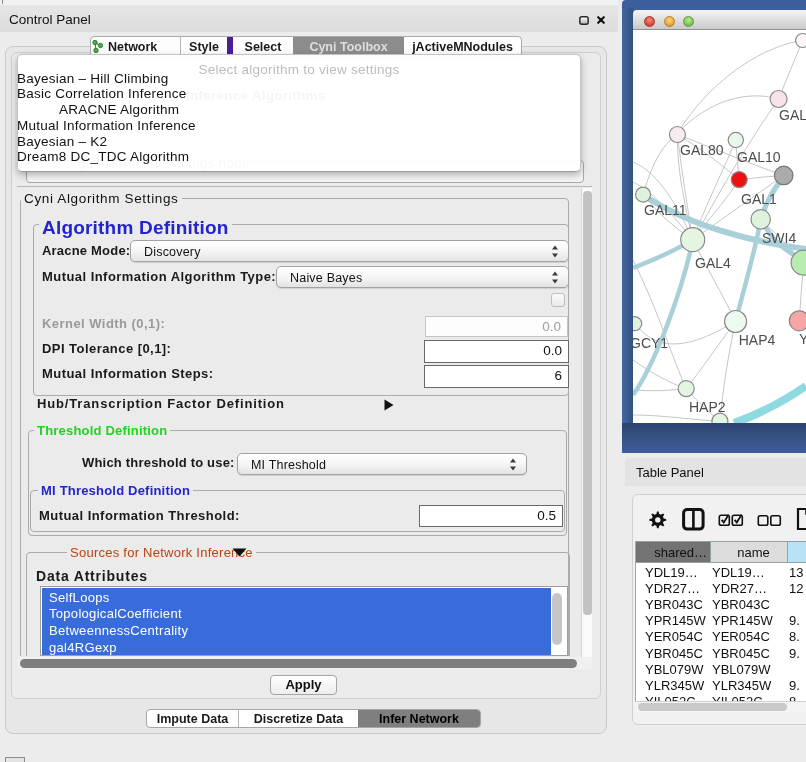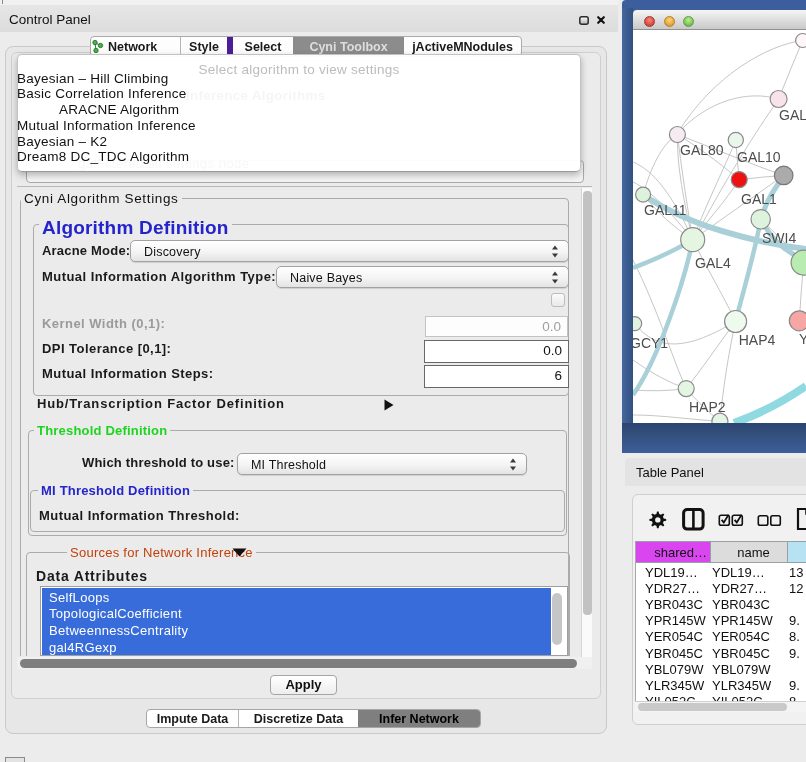--- a/index.html
+++ b/index.html
@@ -122,20 +122,21 @@
       <svg class="arr" width="8" height="13" viewBox="0 0 8 13">
           <path d="M4,0.5 L7,4.5 L1,4.5 Z" fill="#3a3a3a"></path>
           <path d="M4,12.5 L7,8.5 L1,8.5 Z" fill="#3a3a3a"></path>
         </svg>
     </div>
 
     <div class="groupbox" style="left:13px;top:302px;width:535px;height:42px;"></div>
     <div class="grouptitle" style="left:21px;top:295px;color:#2424cc;font-weight:bold;font-size:13px;letter-spacing:0.2px;">MI Threshold Definition</div>
 
     <div class="lbl" style="left:22px;top:320px;">Mutual Information Threshold:</div>
+    <div class="field" style="left:402px;top:317px;width:144px;height:22px;border:1.5px solid #686868;line-height:19px;">0.5</div>
 
     <div class="groupbox" style="left:9px;top:364px;width:544px;height:120px;"></div>
     <div class="grouptitle" style="left:22px;top:357px;color:#c2410c;font-size:13px;letter-spacing:0.25px;margin-left:28px;">Sources for Network Inference</div>
     <svg class="abs" style="left:215px;top:360px;" width="15" height="9" viewBox="0 0 15 9">
         <path d="M0.5,0.5 L14.5,0.5 L7.5,8.5 Z" fill="#111"></path>
       </svg>
 
     <div class="lbl" style="left:19px;top:380px;font-size:14px;letter-spacing:0.8px;">Data Attributes</div>
     <div class="abs" style="left:23px;top:398px;width:528px;height:70px;background:#fff;border:1px solid #9e9e9e;overflow:hidden;">
       <div style="position:absolute;left:1px;top:1px;width:509px;height:68px;background:#386cda;"></div>
@@ -281,21 +282,21 @@
         <rect x="40.3" y="2.8" width="9.5" height="9.5" rx="1.8" stroke-width="1.6"></rect>
         <rect x="52.8" y="2.8" width="9.5" height="9.5" rx="1.8" stroke-width="1.6"></rect>
       </g>
     </svg>
     <svg class="abs" style="left:163px;top:12px;" width="18" height="24" viewBox="0 0 18 24">
       <path d="M2,2 L10,2 L15,7 L15,22 L2,22 Z" fill="none" stroke="#111" stroke-width="2.2"></path>
       <path d="M10,2 L10,7 L15,7" fill="none" stroke="#111" stroke-width="1.6"></path>
     </svg>
 
     <div class="abs" style="left:2px;top:46px;width:178px;height:160px;overflow:hidden;border-left:1px solid #a8a8a8;background:#ffffff;">
-      <div style="position:absolute;left:0;top:0;width:75px;height:22px;background:#d946ef;border:1px solid #95a0a5;border-left:none;text-align:right;padding-right:3px;font-size:13px;line-height:21px;color:#111;">shared…</div>
+      <div style="position:absolute;left:0;top:0;width:75px;height:22px;background:#737373;border:1px solid #95a0a5;border-left:none;text-align:right;padding-right:3px;font-size:13px;line-height:21px;color:#111;">shared…</div>
       <div style="position:absolute;left:75px;top:0;width:77px;height:22px;background:#dcdcdc;border:1px solid #9aa0a3;border-left:none;text-align:center;padding-left:9px;font-size:13px;line-height:21px;color:#111;">name</div>
       <div style="position:absolute;left:152px;top:0;width:28px;height:22px;background:#b7e2f3;border-top:1px solid #95a0a5;border-bottom:1px solid #95a0a5;font-size:13px;line-height:21px;color:#111;padding-left:18px;overflow:hidden;">A</div>
       <div id="rows" style="position:absolute;left:0;top:24px;width:178px;font-size:13px;color:#111;">
         <div style="position:absolute;top:0px;">
             <span style="position:absolute;left:9px;">YDL19…</span>
             <span style="position:absolute;left:76px;">YDL19…</span>
             <span style="position:absolute;left:153px;">13</span>
           </div>
         <div style="position:absolute;top:16.1px;">
             <span style="position:absolute;left:9px;">YDR27…</span>

